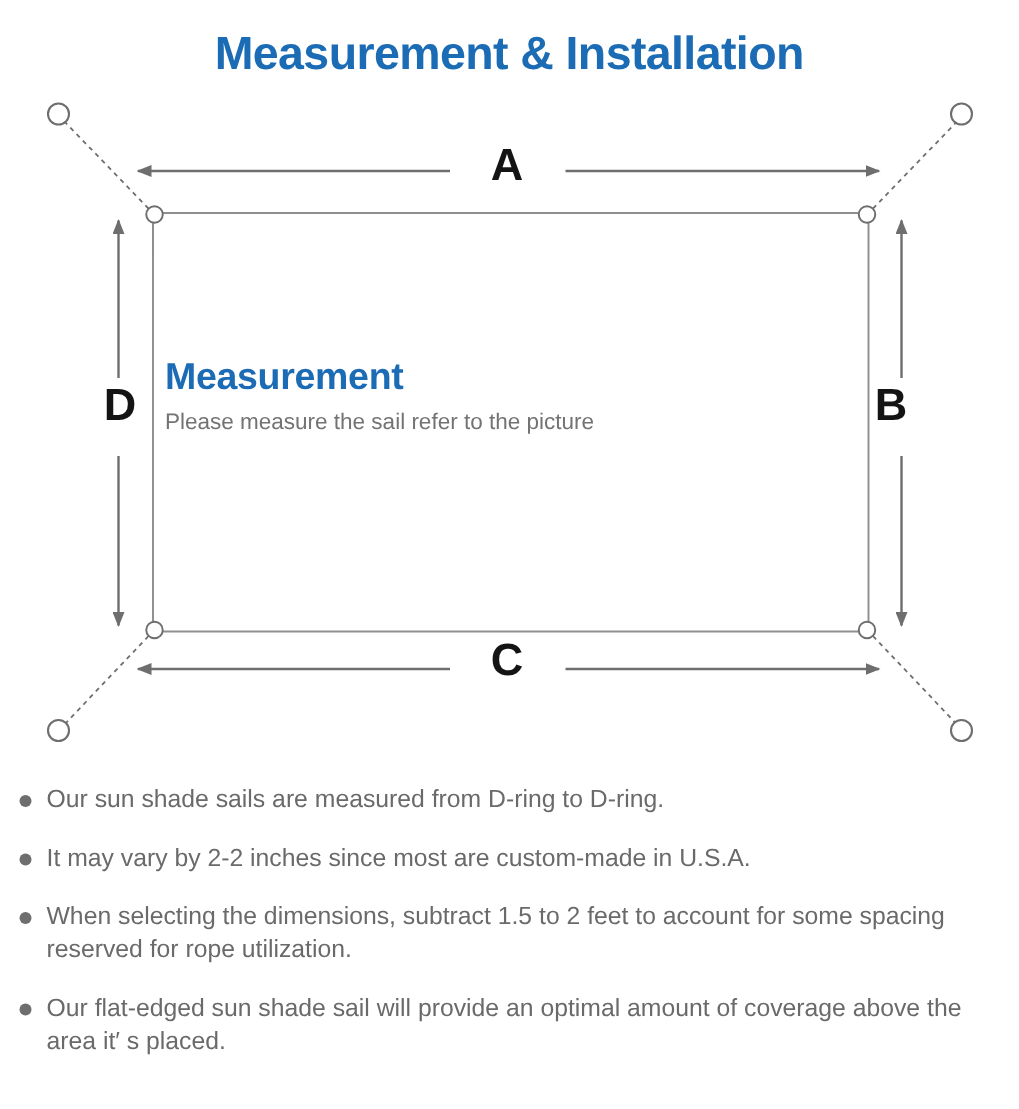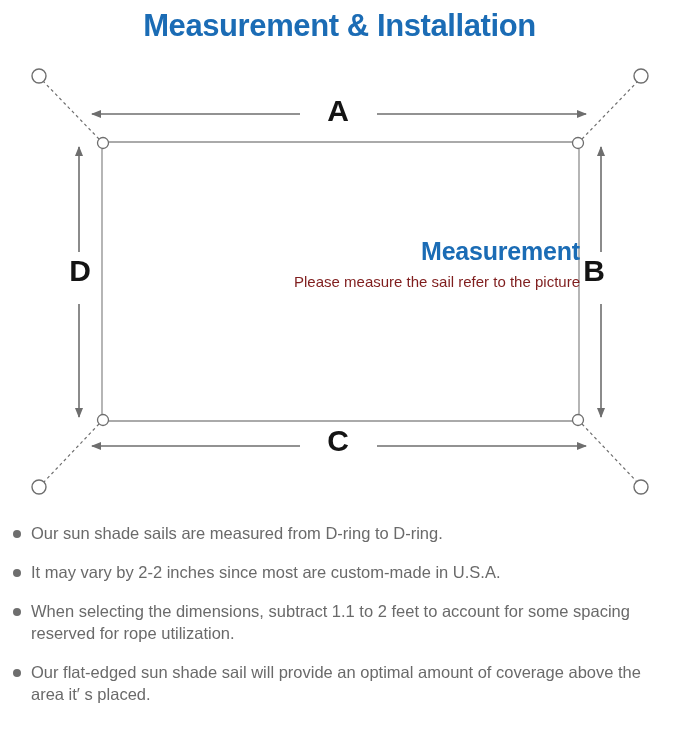--- a/index.html
+++ b/index.html
@@ -11,21 +11,21 @@
     width: 679px;
     height: 739px;
     position: relative;
     font-family: "Liberation Sans", sans-serif;
     overflow: hidden;
   }
 
   
   #title {
     position: absolute;
-    top: 6px;
+    top: 16px;
     left: 0px;
     width: 679px;
     height: 42px;
     line-height: 40px;
     text-align: center;
     font-size: 31px;
     font-weight: bold;
     color: #1b6cb5;
     letter-spacing: -0.4px;
   }
@@ -55,34 +55,34 @@
   #letter-a { left: 310px; top:  48px; width: 56px; }
   #letter-c { left: 310px; top: 378px; width: 56px; }
   #letter-d { left:  54px; top: 208px; width: 52px; }
   #letter-b { left: 568px; top: 208px; width: 52px; }
 
   #center-block {
     position: absolute;
     left: 110px;
     top: 190px;
     width: 470px;
-    text-align: right;
+    text-align: left;
   }
   #center-title {
     font-size: 25px;
     font-weight: bold;
     color: #1b6cb5;
     line-height: 1.1;
     letter-spacing: -0.2px;
   }
   #center-sub {
     margin-top: 7px;
     font-size: 15px;
     font-weight: normal;
-    color: #7f1d1d;
+    color: #737373;
     line-height: 1.2;
   }
 
   
   #notes {
     position: absolute;
     left: 0px;
     top: 523px;
     width: 679px;
   }
@@ -173,21 +173,21 @@
     <span class="note-text">Our sun shade sails are measured from D-ring to D-ring.</span>
   </div>
 
   <div class="note-row">
     <span class="note-bullet"></span>
     <span class="note-text">It may vary by 2-2 inches since most are custom-made in U.S.A.</span>
   </div>
 
   <div class="note-row">
     <span class="note-bullet"></span>
-    <span class="note-text">When selecting the dimensions, subtract 1.1 to 2 feet to account for some spacing reserved for rope utilization.</span>
+    <span class="note-text">When selecting the dimensions, subtract 1.5 to 2 feet to account for some spacing reserved for rope utilization.</span>
   </div>
 
 
   <div class="note-row">
     <span class="note-bullet"></span>
     <span class="note-text">Our flat-edged sun shade sail will provide an optimal amount of coverage above the area it′ s placed.</span>
   </div>
 
 </div>
 

